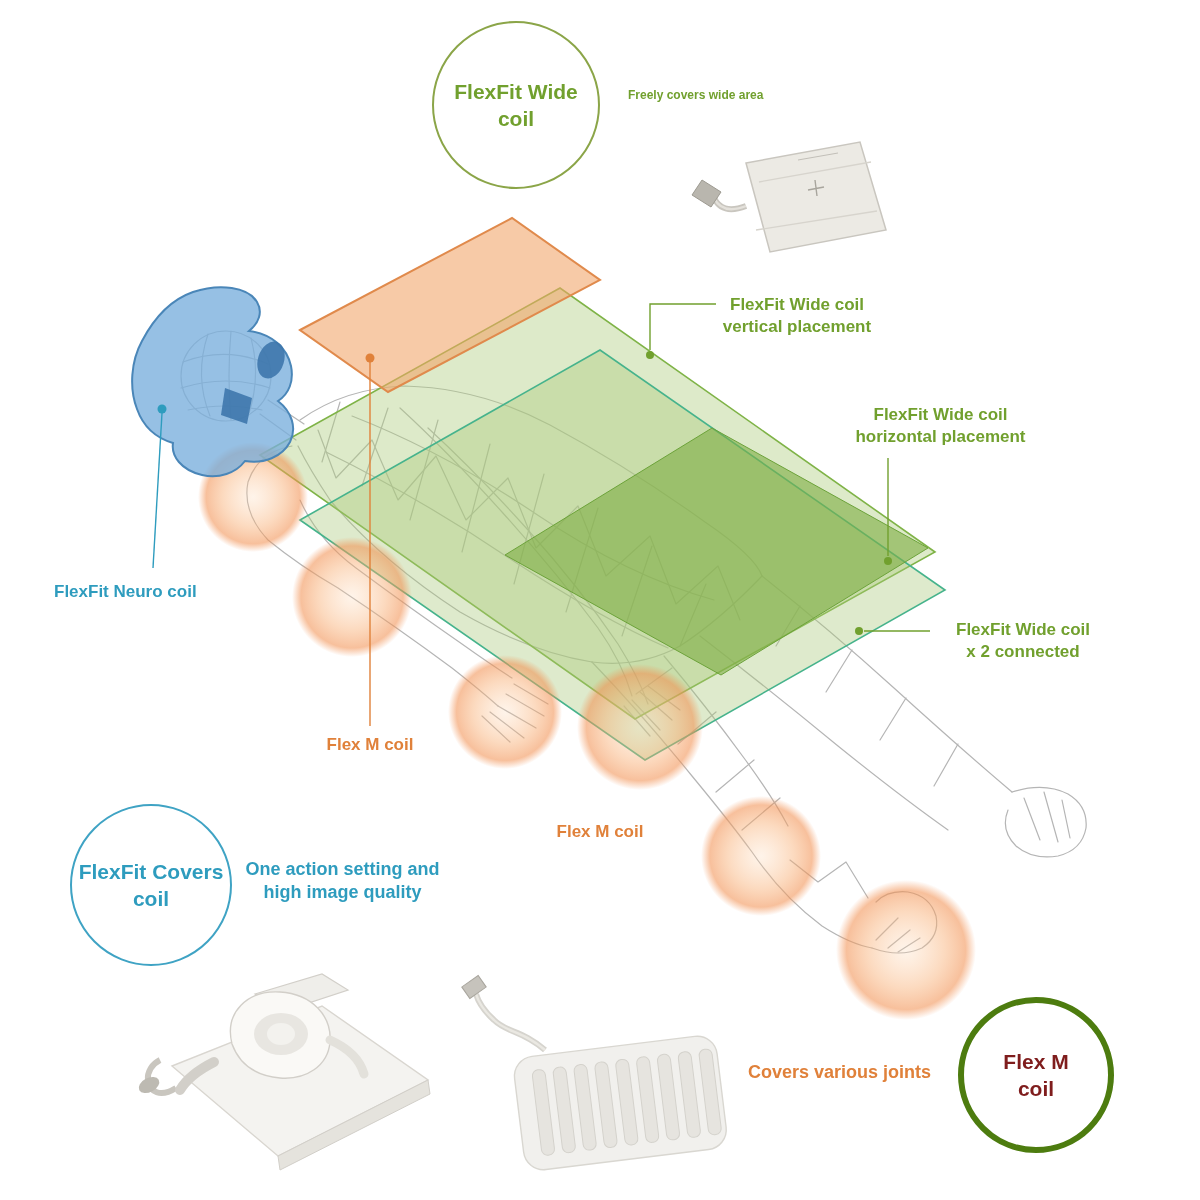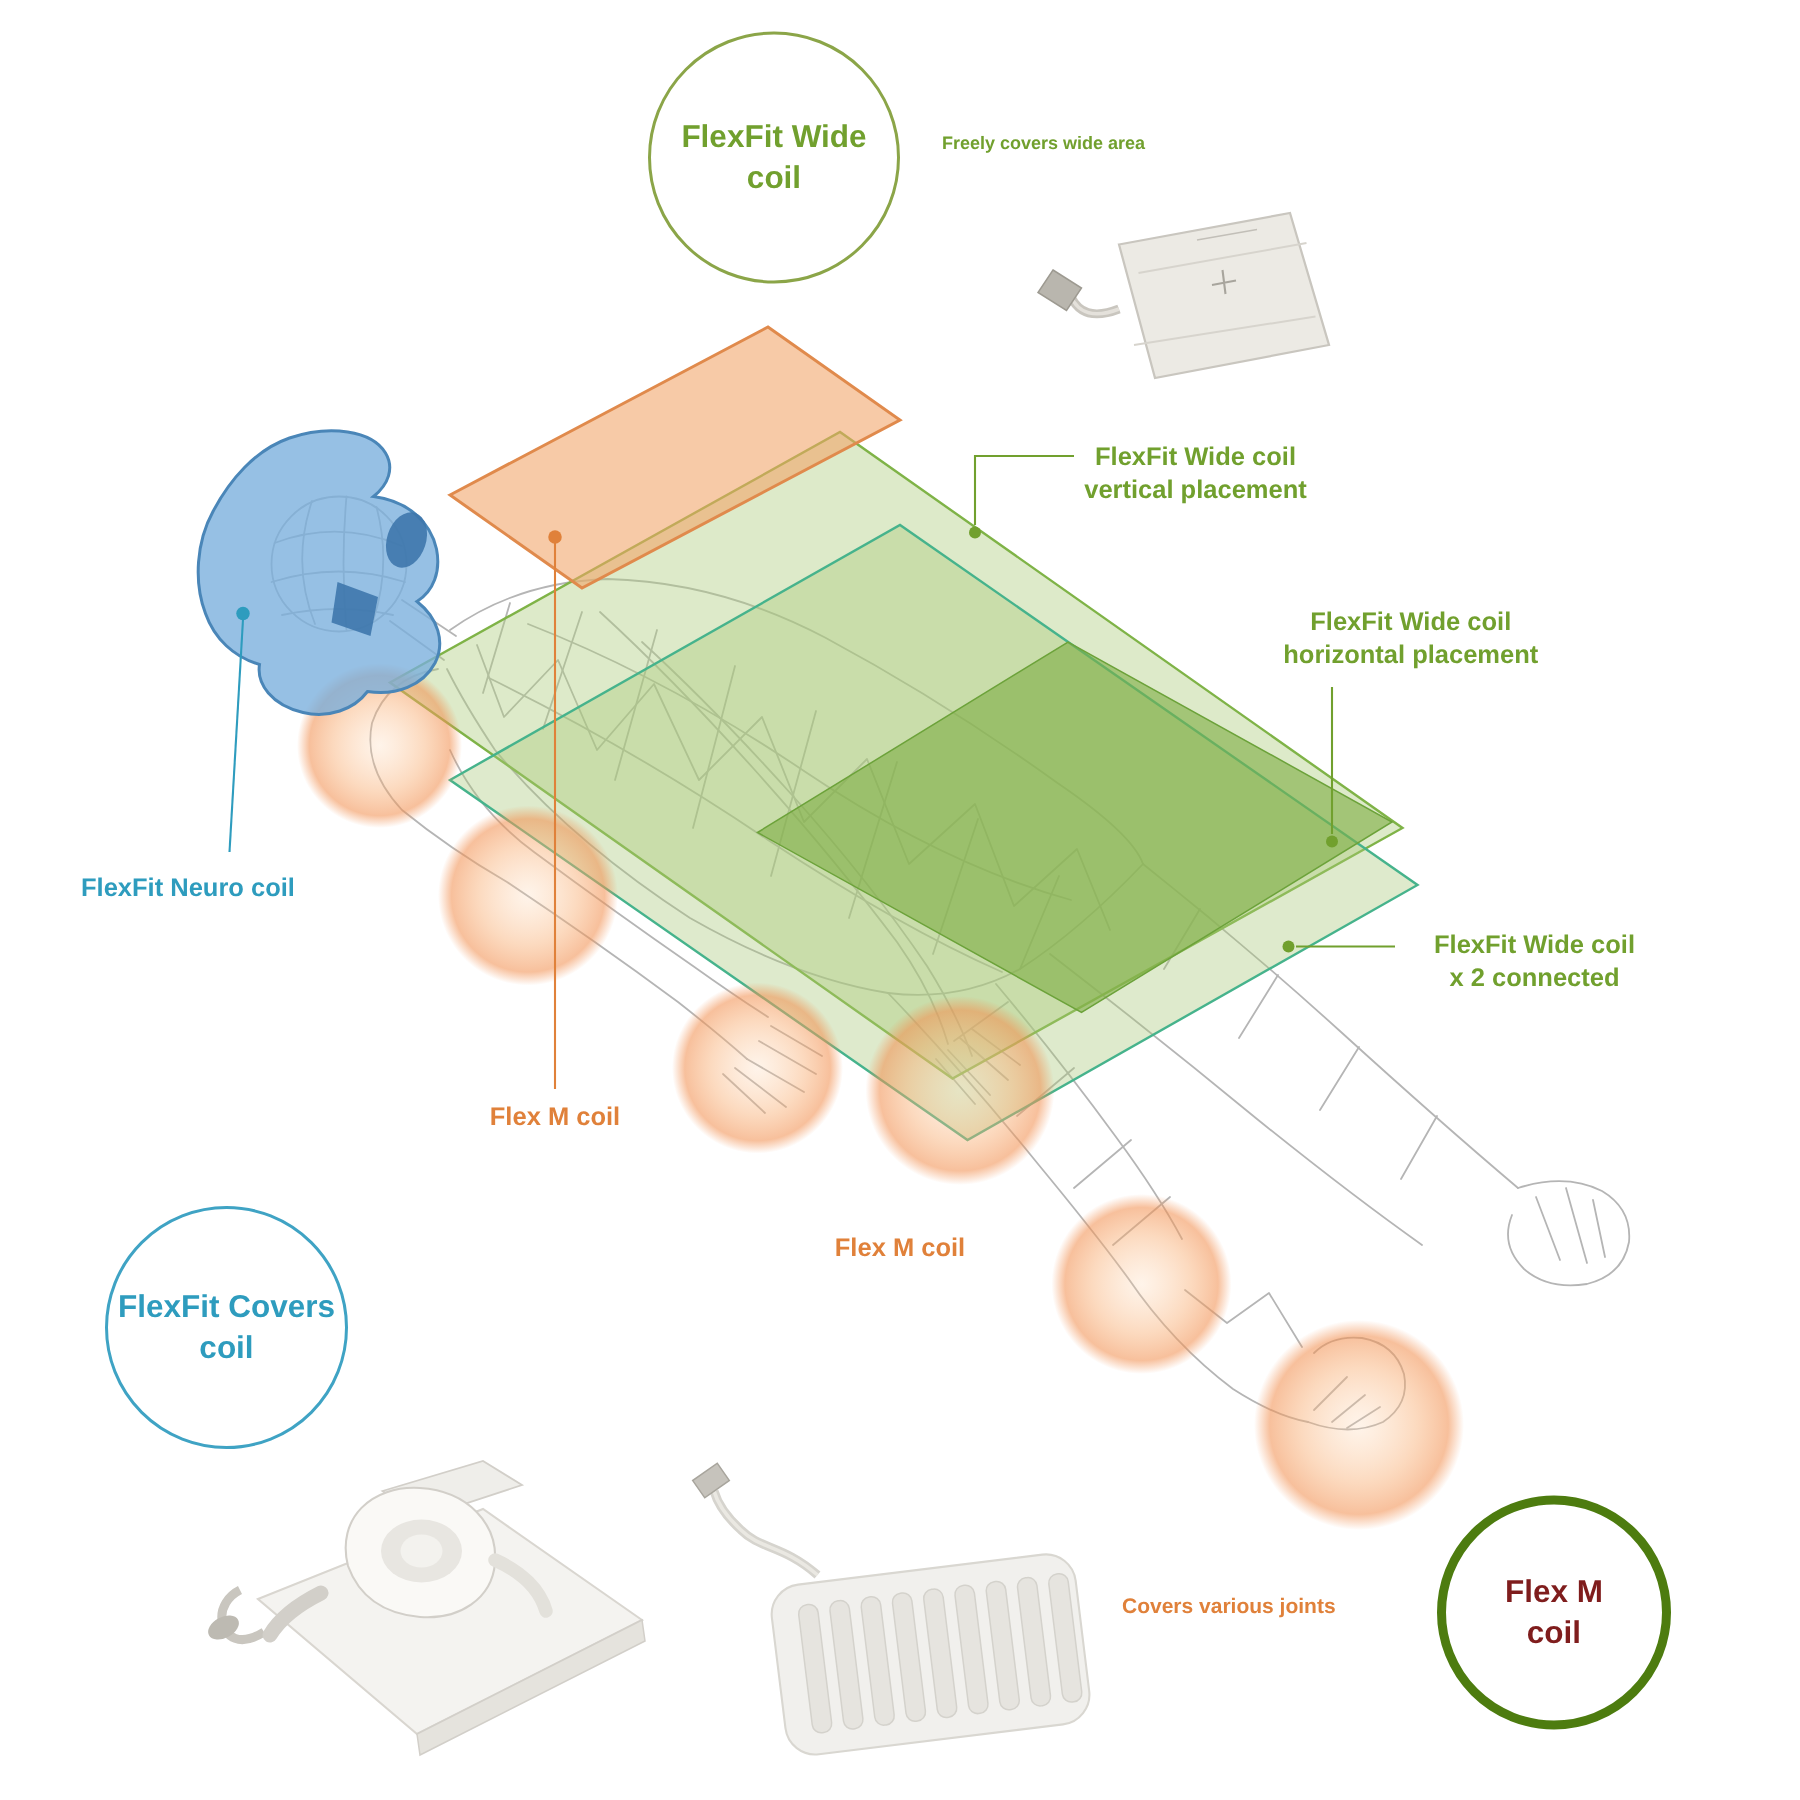--- a/index.html
+++ b/index.html
@@ -21,21 +21,21 @@
   .circle.flexm { left:958px; top:997px; width:156px; height:156px; border:6px solid #4d7c0f; color:#7f1d1d; font-size:21px; }
 
   .lbl-freely     { left:628px; top:88px;  font-size:12px; }
   .lbl-vertical   { left:702px; top:294px; width:190px; font-size:17px; }
   .lbl-horizontal { left:843px; top:404px; width:195px; font-size:17px; }
   .lbl-x2         { left:928px; top:619px; width:190px; font-size:17px; }
   .lbl-neuroptr   { left:54px;  top:581px; font-size:17px; }
   .lbl-flexm-up   { left:300px; top:734px; width:140px; font-size:17px; text-align:center; }
   .lbl-flexm-low  { left:530px; top:821px; width:140px; font-size:17px; text-align:center; }
   .lbl-oneaction  { left:240px; top:858px; width:205px; font-size:18px; }
-  .lbl-covers     { left:748px; top:1061px; font-size:14px; }
+  .lbl-covers     { left:748px; top:1061px; font-size:18px; }
 </style>
 </head>
 <body>
 
 <div class="stage">
 
   <svg class="diagram" width="1200" height="1200" viewBox="0 0 1200 1200">
     <defs>
       <radialGradient id="glow">
         <stop offset="0%" stop-color="#FDD2AA" stop-opacity="0.25"></stop>
@@ -194,15 +194,17 @@
   <div class="lbl green lbl-freely">Freely covers wide area</div>
   <div class="lbl green pre center lbl-vertical">FlexFit Wide coil
 vertical placement</div>
   <div class="lbl green pre center lbl-horizontal">FlexFit Wide coil
 horizontal placement</div>
   <div class="lbl green pre center lbl-x2">FlexFit Wide coil
 x 2 connected</div>
   <div class="lbl blue lbl-neuroptr">FlexFit Neuro coil</div>
   <div class="lbl orange lbl-flexm-up">Flex M coil</div>
   <div class="lbl orange lbl-flexm-low">Flex M coil</div>
+  <div class="lbl blue pre center lbl-oneaction">One action setting and
+high image quality</div>
   <div class="lbl orange lbl-covers">Covers various joints</div>
 
 </div>
 
 </body></html>

